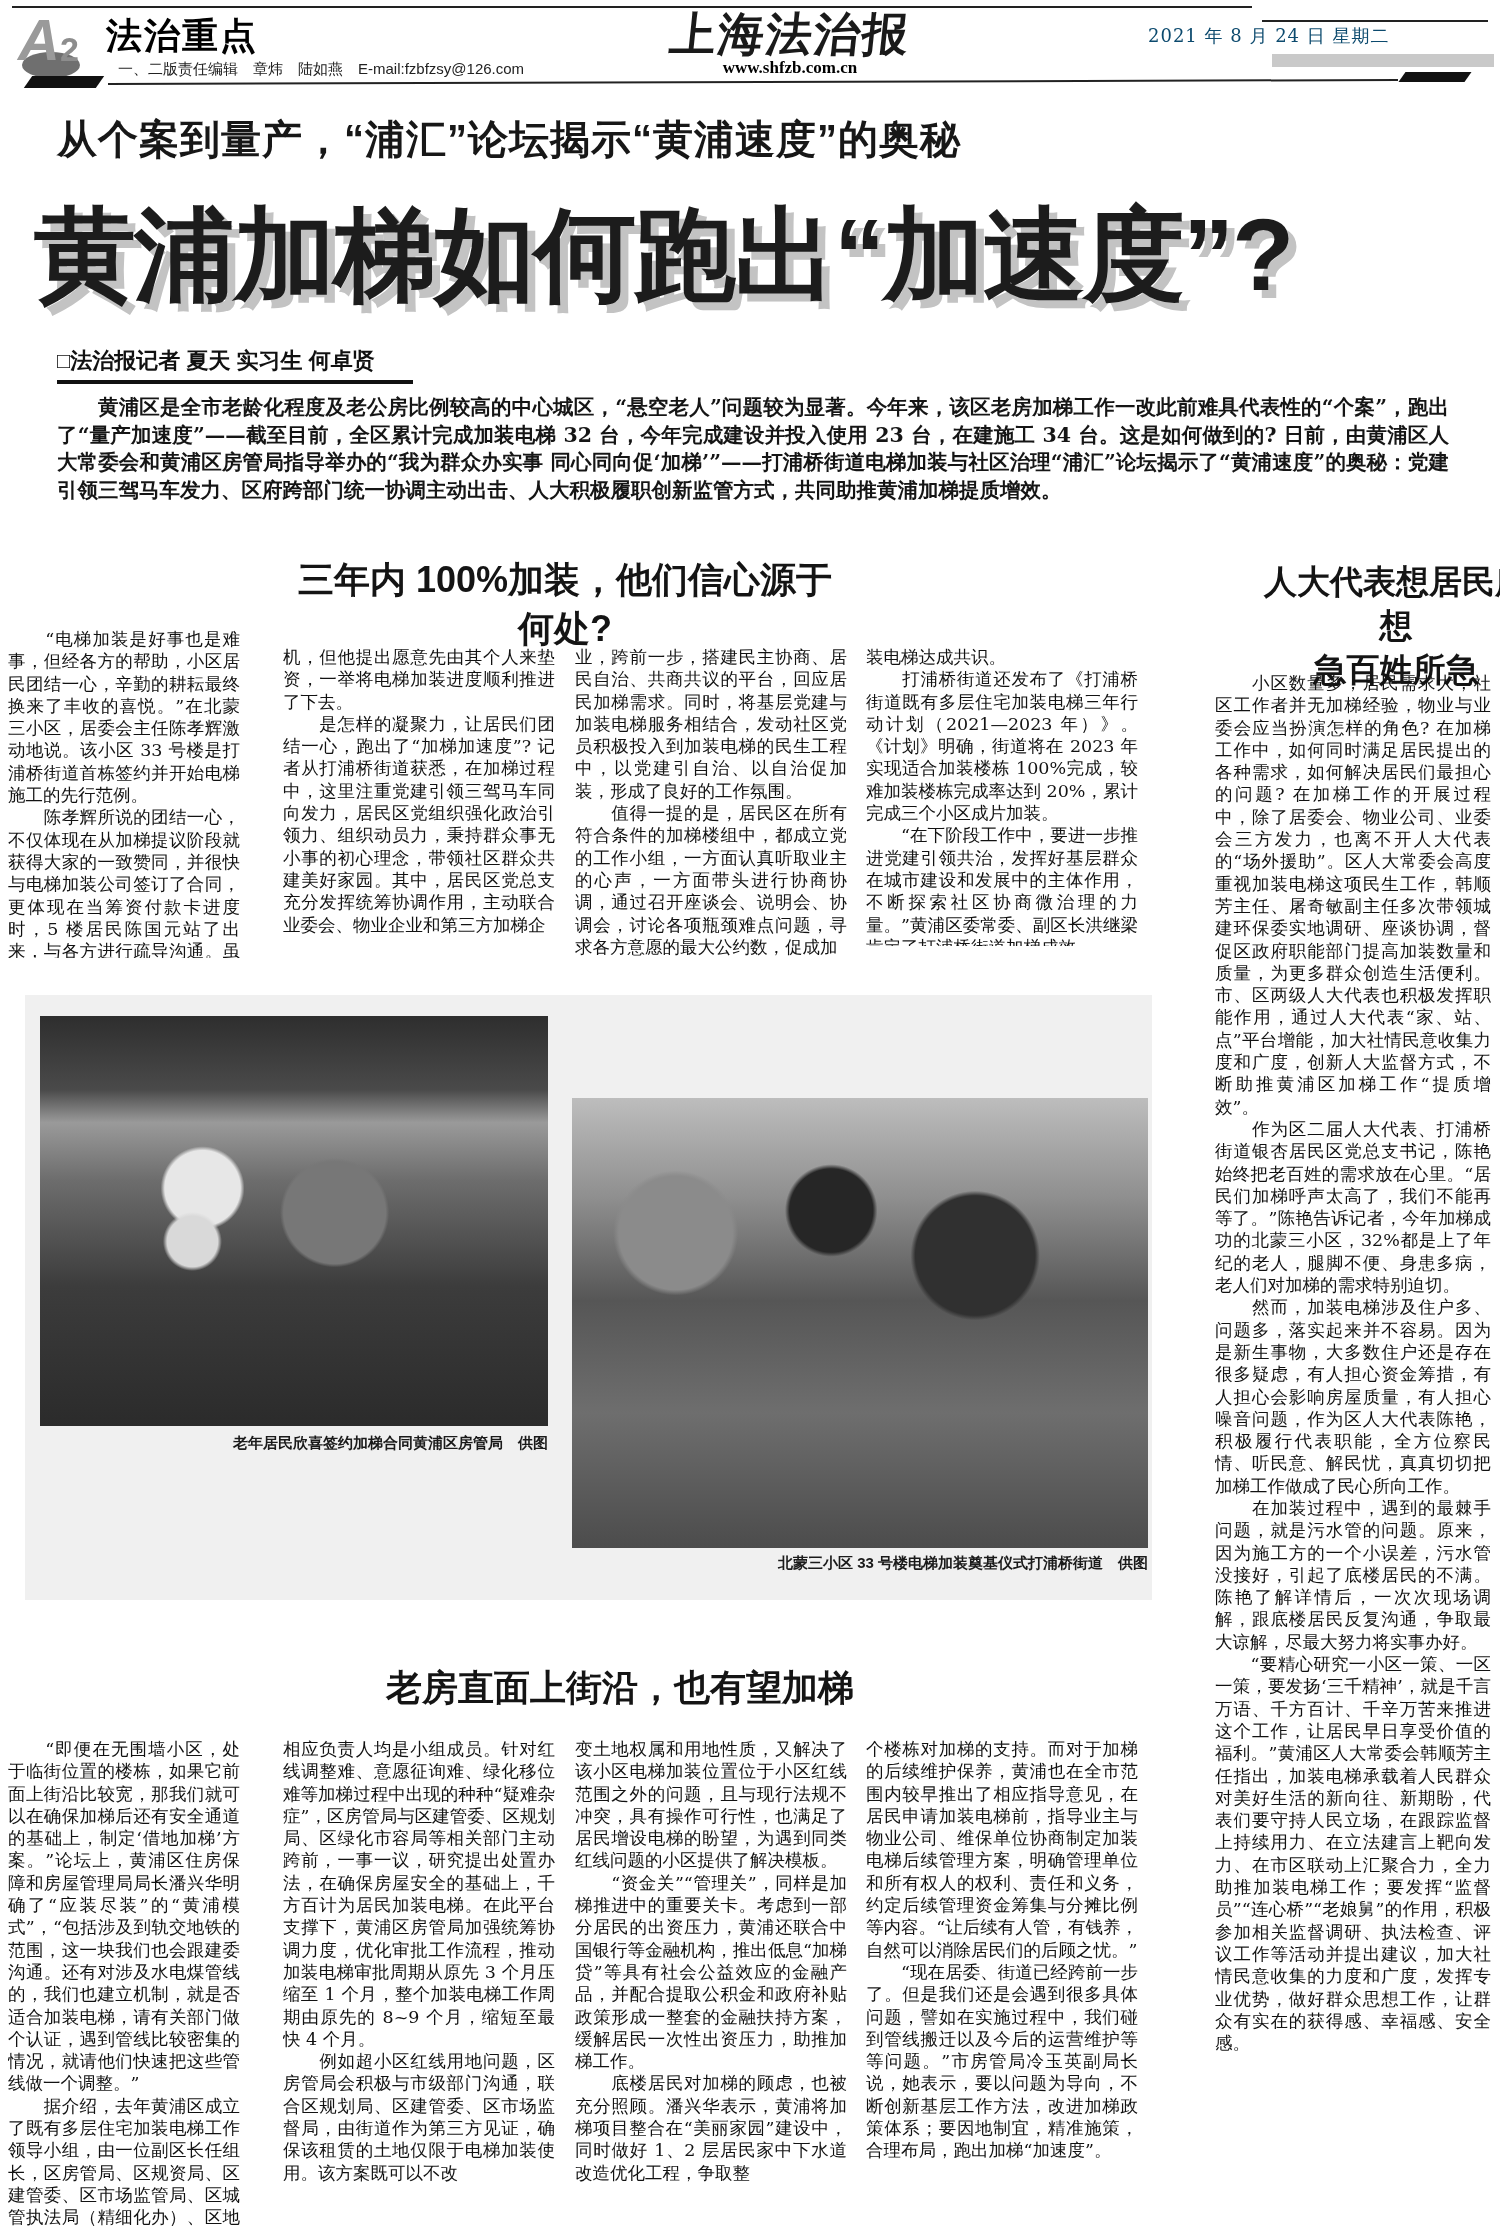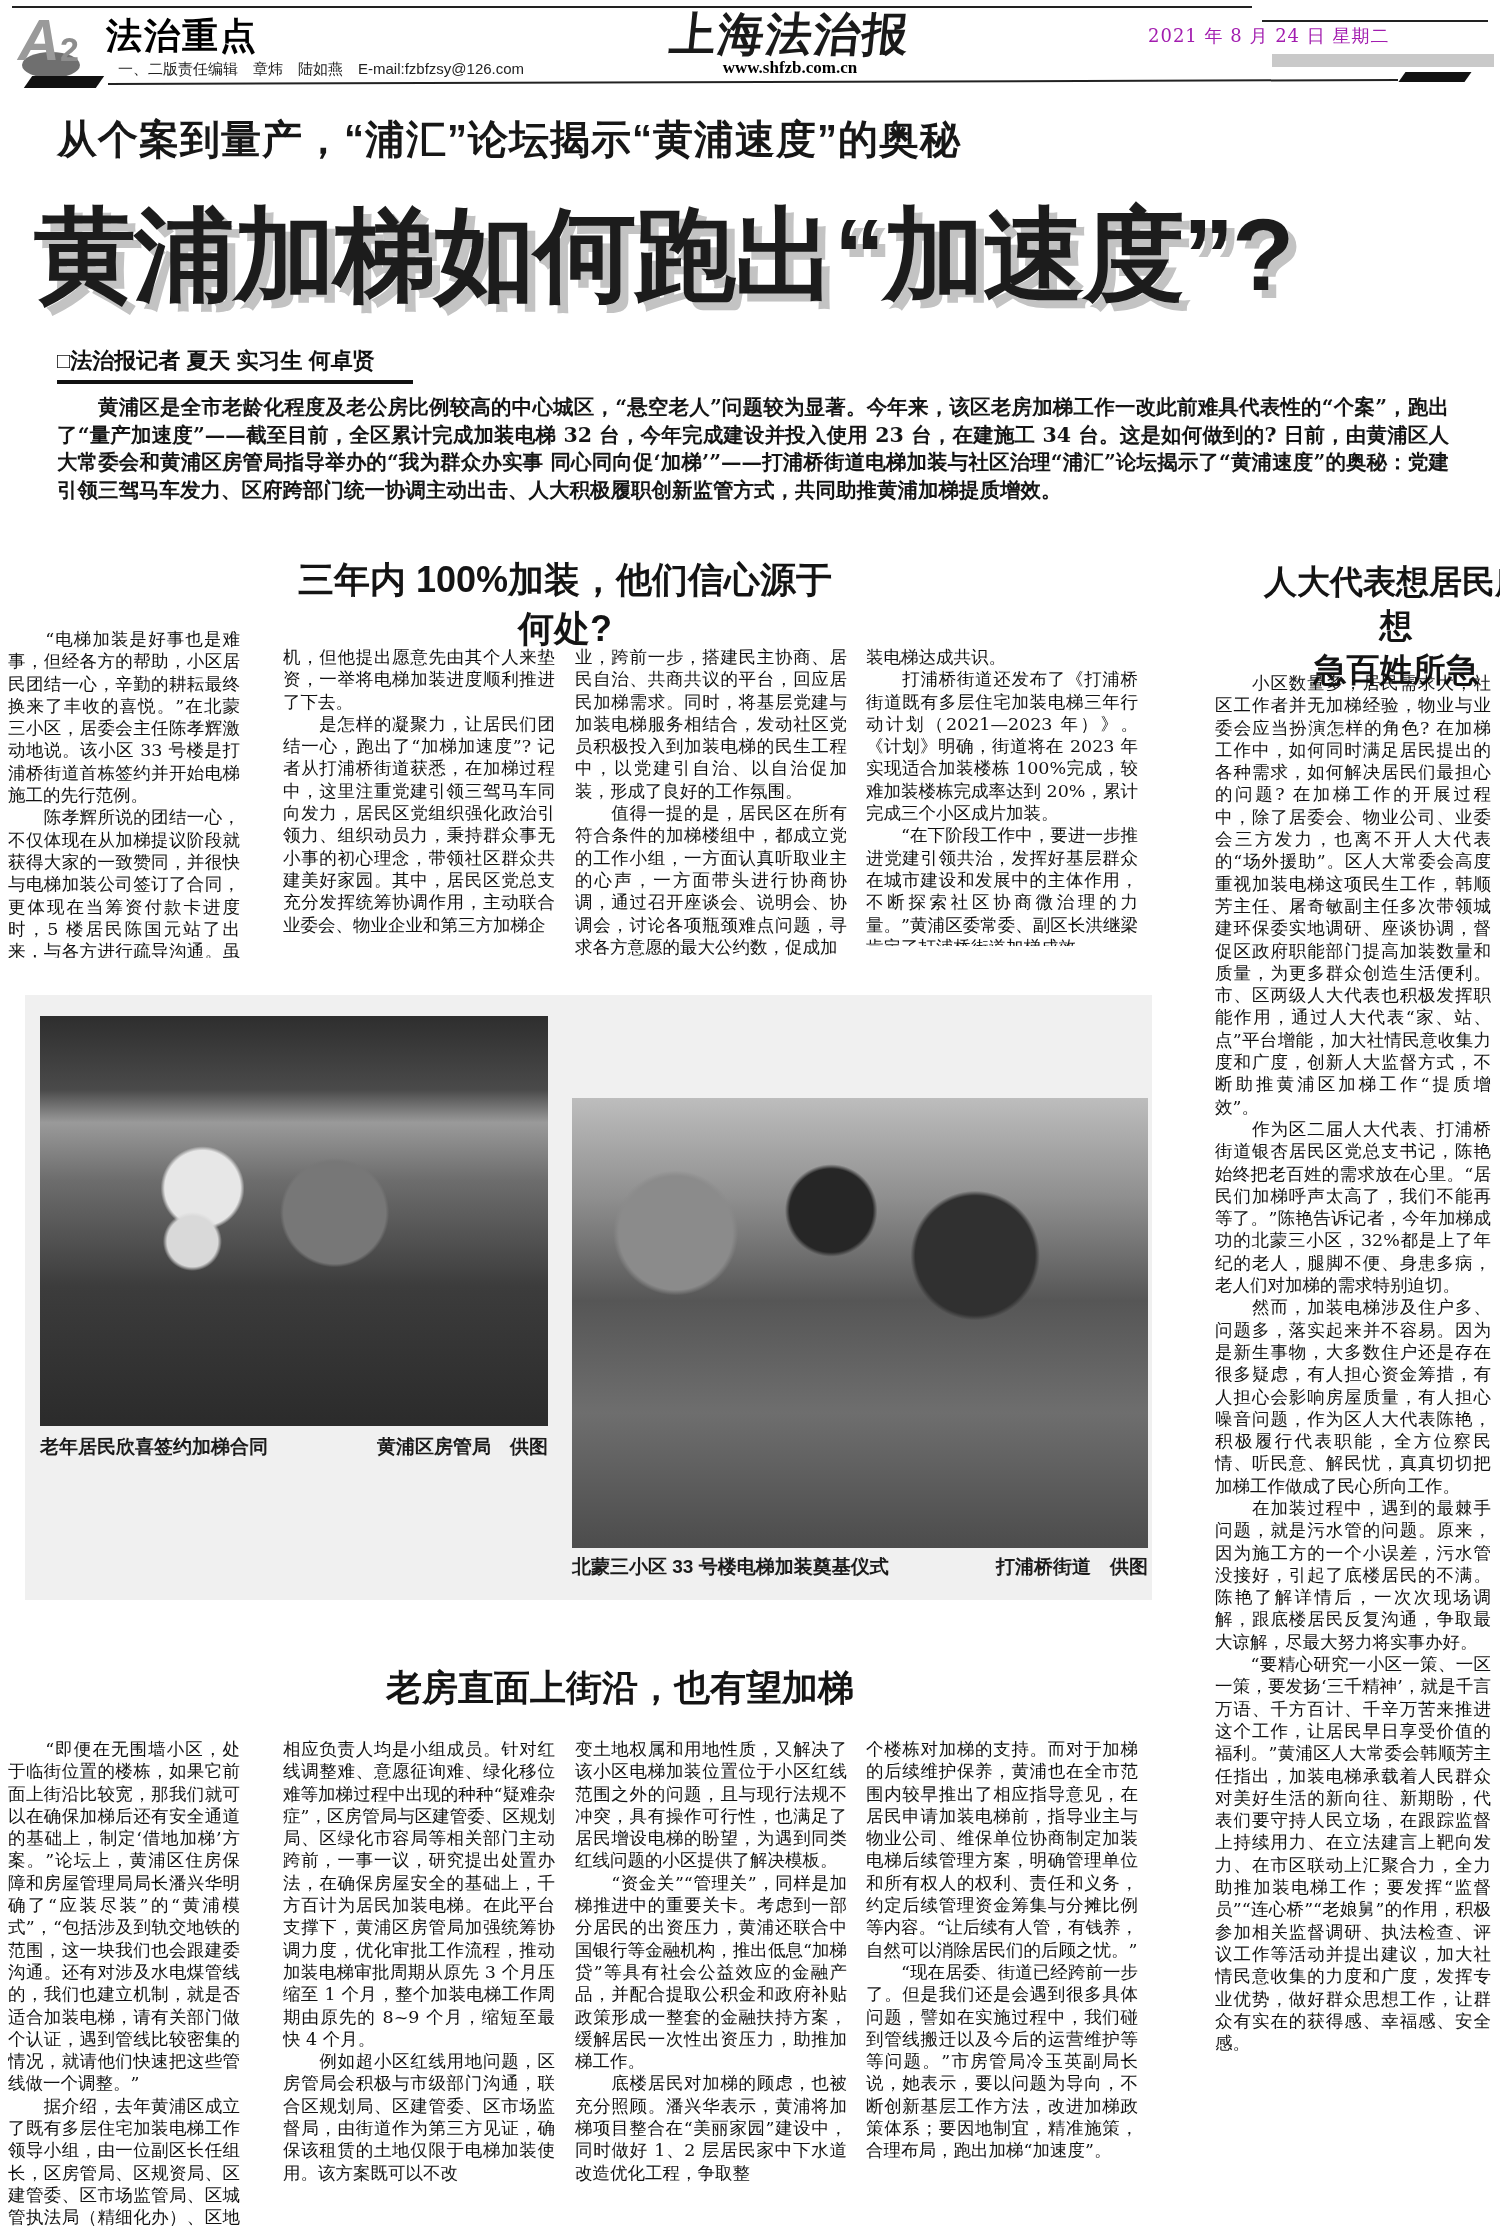--- a/index.html
+++ b/index.html
@@ -14,21 +14,21 @@
   .logoA2 .a{position:absolute;left:2px;top:-2px;font-size:58px;font-weight:bold;color:#9a9a9a;font-style:italic;}
   .logoA2 .n2{position:absolute;left:44px;top:22px;font-size:34px;font-weight:bold;color:#8d8d8d;}
   .sectionName{position:absolute;left:106px;top:12px;font-size:36px;font-weight:900;color:#000;
                font-family:"Liberation Sans",sans-serif;letter-spacing:2px;}
   .editorLine{position:absolute;left:118px;top:60px;font-size:15px;color:#222;
               font-family:"Liberation Sans",sans-serif;}
   .masthead{position:absolute;left:640px;top:4px;width:300px;text-align:center;font-size:46px;font-weight:900;
             font-family:"DejaVu Serif",serif;transform:skewX(-6deg);letter-spacing:2px;color:#1a1a1a;}
   .website{position:absolute;left:640px;top:58px;width:300px;text-align:center;font-size:17px;font-weight:bold;
            font-family:Liberation Serif, serif;color:#000;}
-  .dateLine{position:absolute;left:1148px;top:24px;font-size:18px;color:#a21caf;letter-spacing:1px;}
+  .dateLine{position:absolute;left:1148px;top:24px;font-size:18px;color:#0c4a6e;letter-spacing:1px;}
   .grayBar{position:absolute;left:1272px;top:54px;width:222px;height:13px;background:#c9c9c9;}
   .divLeft{position:absolute;left:28px;top:76px;width:72px;height:12px;background:#111;transform:skewX(-35deg);}
   .divLine{position:absolute;left:108px;top:81px;width:1290px;height:2px;background:#222;transform:skewY(-0.18deg);}
   .divRight{position:absolute;left:1402px;top:72px;width:66px;height:10px;background:#111;transform:skewX(-35deg);}
   
   .kicker{position:absolute;left:57px;top:112px;font-size:40px;font-weight:900;color:#171717;
           font-family:"Liberation Sans",sans-serif;letter-spacing:1px;}
   .headline{position:absolute;left:34px;top:188px;width:1440px;font-size:102px;font-weight:900;color:#1c1c1c;
             font-family:"Liberation Sans",sans-serif;white-space:nowrap;letter-spacing:-2px;
             text-shadow:8px 8px 0 #c3c3c3;}
@@ -64,21 +64,21 @@
        radial-gradient(circle at 30% 55%, #d9d9d9 0 6%, transparent 7%),
        radial-gradient(circle at 58% 48%, #777 0 14%, transparent 15%),
        radial-gradient(circle at 32% 42%, #e7e7e7 0 9%, transparent 10%),
        linear-gradient(180deg,#2e2e2e 0%,#4a4a4a 18%,#9a9a9a 26%,#6d6d6d 40%,#3c3c3c 66%,#2b2b2b 100%);}
   .photo2{left:572px;top:1098px;width:576px;height:450px;
      background:
        radial-gradient(circle at 18% 30%, #8b8b8b 0 10%, transparent 11%),
        radial-gradient(circle at 70% 35%, #303030 0 12%, transparent 13%),
        radial-gradient(circle at 45% 25%, #262626 0 9%, transparent 10%),
        linear-gradient(180deg,#bdbdbd 0%,#8f8f8f 22%,#565656 45%,#6e6e6e 70%,#4c4c4c 100%);}
-  .caption{position:absolute;display:flex;justify-content:space-between;font-size:19px;font-weight:bold;
+  .caption{position:absolute;display:flex;justify-content:flex-end;font-size:15px;font-weight:bold;
            color:#1a1a1a;font-family:"Liberation Sans",sans-serif;}
   .cap1{left:40px;top:1434px;width:508px;}
   .cap2{left:572px;top:1554px;width:576px;}
 </style>
 </head>
 <body>
 
 <div class="page">
 
   <div class="topline"></div>

